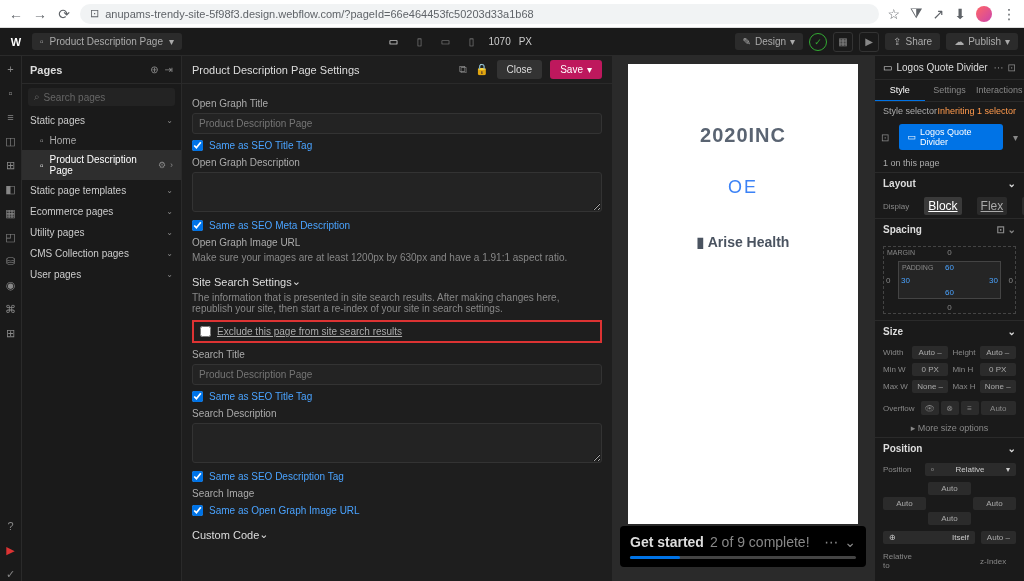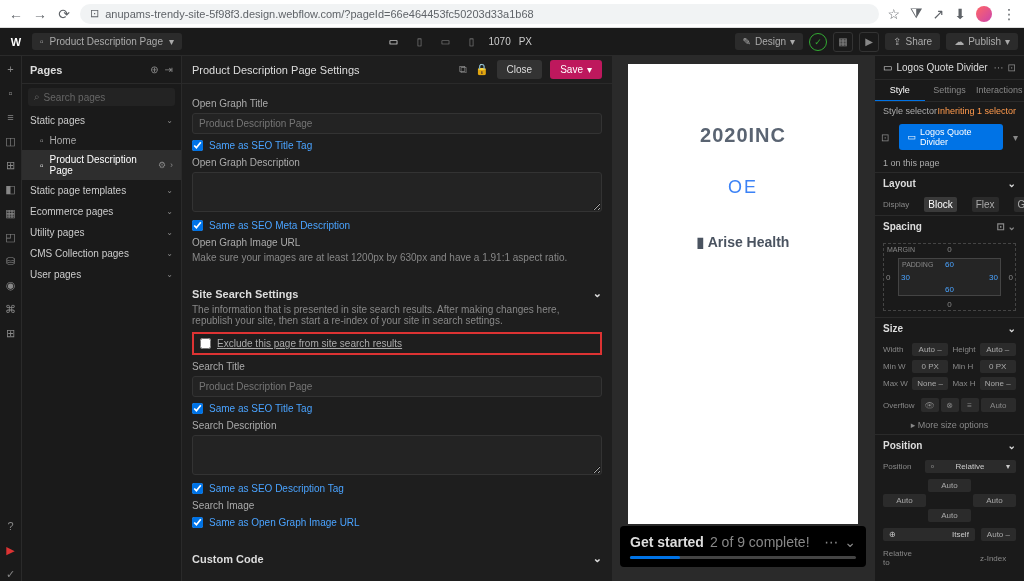--- a/index.html
+++ b/index.html
@@ -54,21 +54,21 @@
 .btn-close { background: #333; color: #ddd; }
 .btn-save { background: #be185d; color: #fff; display:flex; align-items:center; gap:4px; }
 .settings-body { padding: 8px 10px; }
 .field-label { font-size: 10px; color: #ababab; margin: 6px 0 4px; display: block; }
 .text-input { width: 100%; background: #232323; border: 1px solid #333; border-radius: 3px; padding: 4px 6px; font-size: 10px; color: #666; }
 .textarea { height: 40px; }
 .checkbox-row { display: flex; align-items: center; gap: 6px; margin: 6px 0; font-size: 10px; }
 .checkbox-row input { accent-color: #0073e6; width: 11px; height: 11px; }
 .checkbox-row.blue { color: #4aa3ff; }
 .help-text { font-size: 10px; color: #888; margin-bottom: 4px; }
-.section-hdr { font-size: 11px; font-weight: 700; color: #ddd; margin: 24px 0 4px; display:flex; justify-content:space-between; align-items:center; }
+.section-hdr { font-size: 11px; font-weight: 400; color: #ddd; margin: 12px 0 4px; display:flex; justify-content:flex-start; align-items:center; }
 .highlight-box { border: 2px solid #d33; padding: 4px 6px; margin: 6px 0; text-decoration: underline; }
 .highlight-box .checkbox-row { margin: 0; color: #ababab; }
 
 
 .canvas { flex: 1; background: #2a2a2a; position: relative; display:flex; justify-content:center; padding-top:8px; }
 .canvas-inner { background: #fff; width: 230px; height: 460px; position: relative; overflow:hidden; }
 .canvas-inner h1 { text-align: center; font-size: 20px; font-weight: 700; color: #5a6472; margin-top: 60px; letter-spacing:1px;}
 .canvas-inner .oe { text-align: center; font-size: 18px; color: #3b82f6; margin-top: 30px; letter-spacing:2px; }
 .canvas-inner .arise { text-align: center; font-size: 14px; font-weight:700; color: #4a5360; margin-top: 36px; }
 .get-started { position: absolute; bottom: 14px; left: 8px; right: 8px; background: #000000; border-radius: 4px; padding: 8px 10px; font-size: 14px; color: #ddd; }
@@ -82,21 +82,21 @@
 .sp-tabs { display: flex; border-bottom: 1px solid #2a2a2a; }
 .sp-tab { flex: 1; text-align: center; padding: 5px 0; font-size: 9px; color: #888; }
 .sp-tab.active { color: #fff; border-bottom: 1px solid #0073e6; }
 .sp-row { padding: 4px 8px; display: flex; align-items: center; justify-content: space-between; font-size: 9px; }
 .sp-row .inh { color: #ff9a4d; }
 .class-tag { background: #0073e6; color: #fff; border-radius: 3px; padding: 3px 8px; font-size: 9px; display:flex; align-items:center; gap:4px; margin: 4px 6px; }
 .sp-section { border-top: 1px solid #2a2a2a; }
 .sp-section-hdr { padding: 5px 8px; font-size: 10px; font-weight:600; color: #ddd; display:flex; justify-content:space-between;}
 .display-row { display: flex; gap: 15px; padding: 3px 8px; align-items:center; }
 .display-row span { font-size: 8px; color: #888; }
-.disp-btn { background: #2b2b2b; padding: 2px 4px; font-size: 10px; border-radius: 2px; color:#aaa; }
+.disp-btn { background: #2b2b2b; padding: 2px 4px; font-size: 12px; border-radius: 2px; color:#aaa;text-decoration:underline; }
 .disp-btn.active { background: #3a3a3a; color: #fff; }
 .spacing-box { margin: 6px 8px; border: 1px dashed #444; position: relative; height: 68px; font-size: 8px; color: #888; }
 .spacing-box .label-tl { position:absolute; top:2px; left:3px; font-size:7px;}
 .spacing-box .padding-box { position:absolute; inset:14px; border:1px solid #444; background:#252525; }
 .spacing-box .padding-box .label-tl { top:2px; left:3px; }
 .spacing-box .val { position:absolute; font-size:8px; }
 .spacing-box .v-top { top:1px; left:50%; transform:translateX(-50%);}
 .spacing-box .v-bot { bottom:1px; left:50%; transform:translateX(-50%);}
 .spacing-box .v-left { left:2px; top:50%; transform:translateY(-50%);}
 .spacing-box .v-right { right:2px; top:50%; transform:translateY(-50%);}

